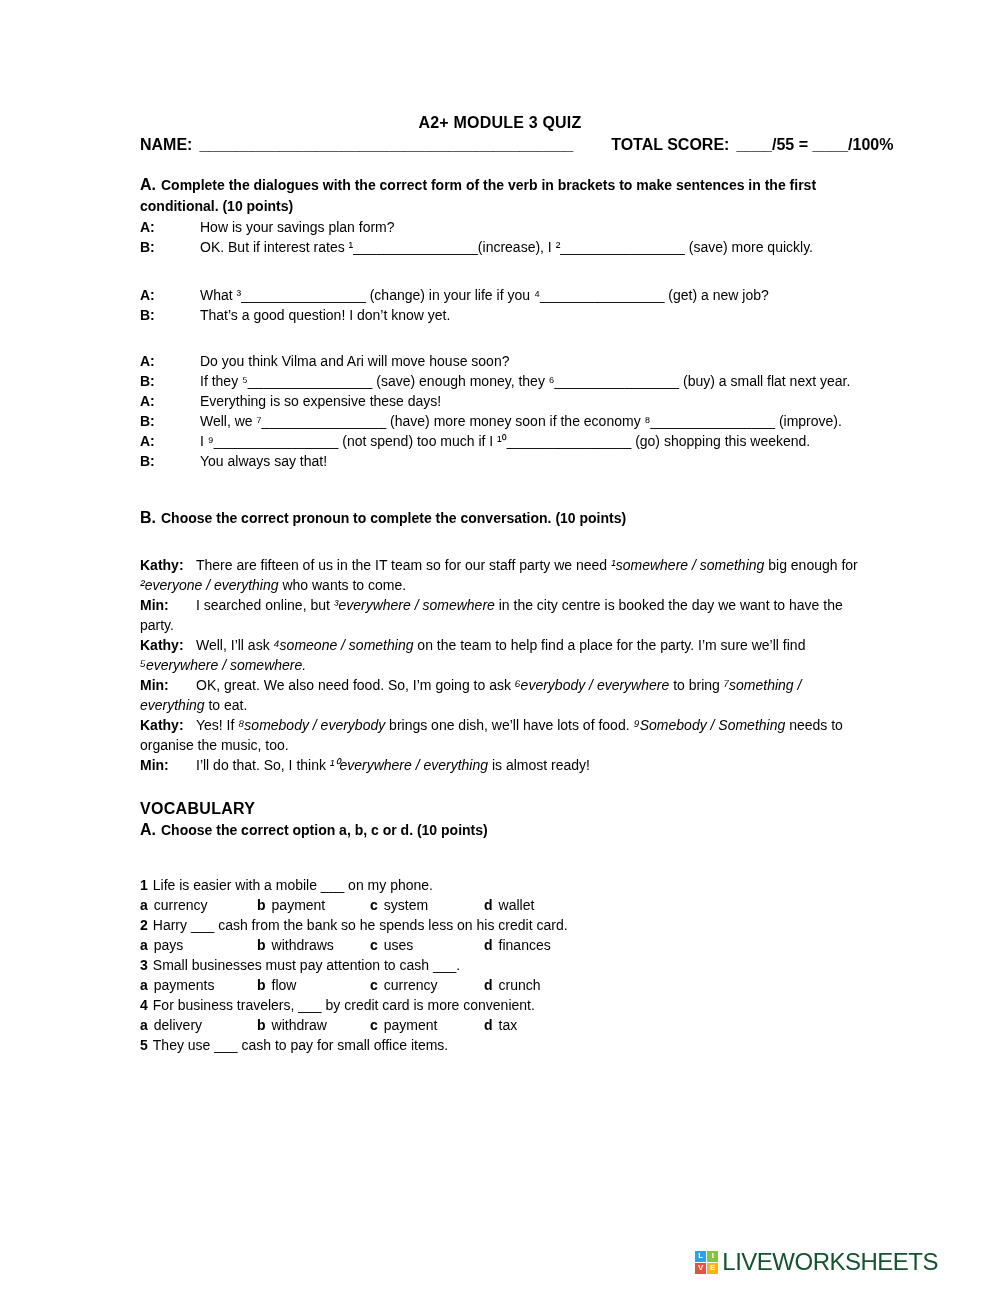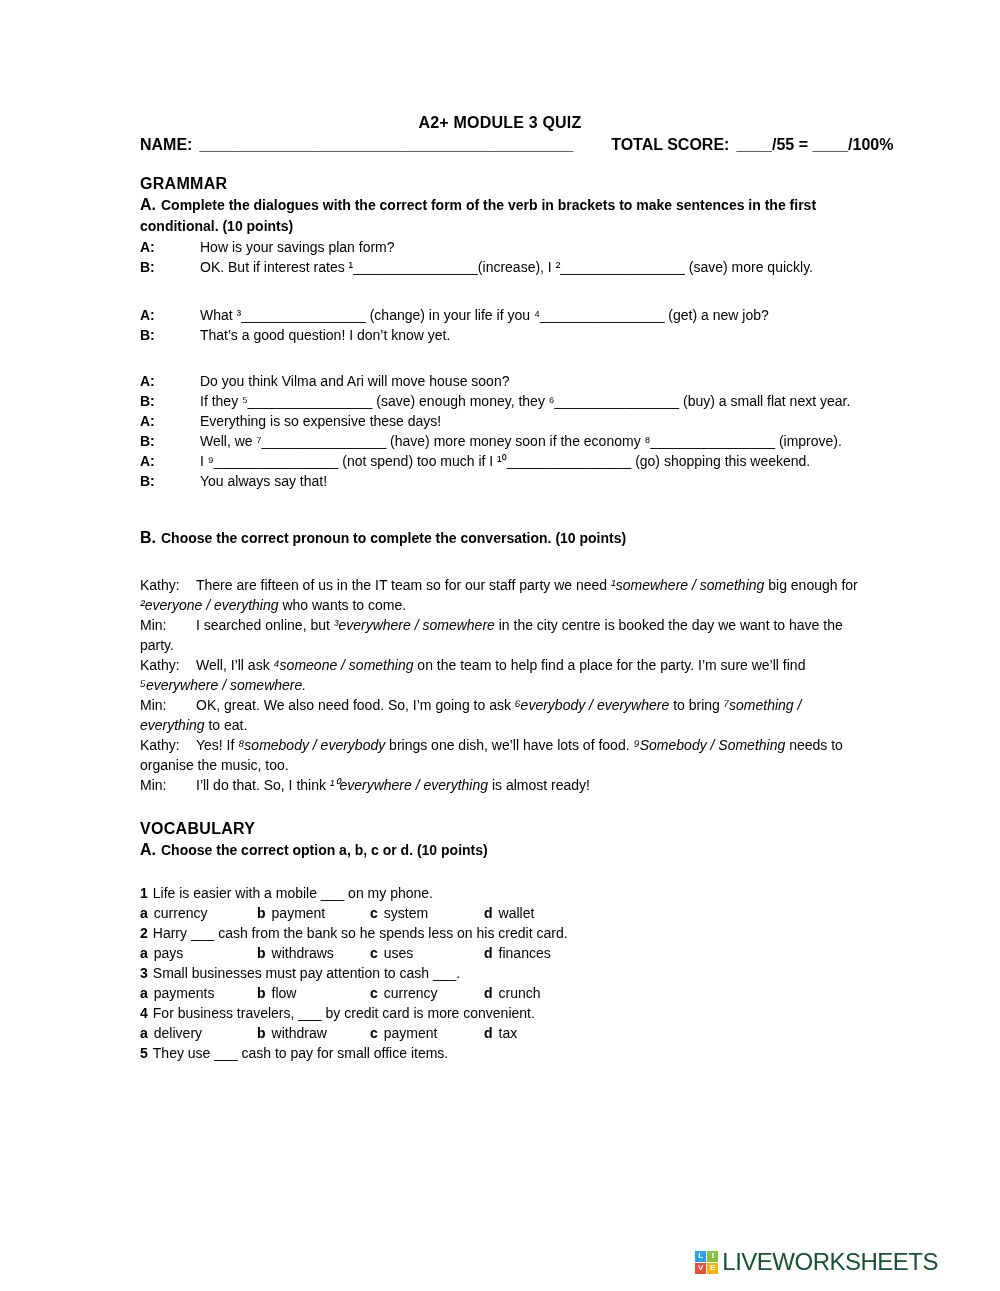--- a/index.html
+++ b/index.html
@@ -27,24 +27,24 @@
   .name-row .grp{display:flex;gap:7px}
   .heading{font-size:16px;font-weight:bold;line-height:20px;letter-spacing:0.3px;margin-bottom:18px}
   .sec-head{font-weight:bold;line-height:21px;margin-bottom:26px}
   .sec-label{font-size:16px;margin-right:5px}
   .dialogue .dline{line-height:20px}
   .dialogue .dline.gap1{margin-top:28px}
   .dialogue .dline.gap2{margin-top:26px}
   .speaker{display:inline-block;width:60px;font-weight:bold;vertical-align:top}
   .sec-head.bhead{margin-top:36px;margin-bottom:26px}
   .conv p{line-height:20px}
-  .bspeaker{display:inline-block;width:56px;font-weight:normal}
+  .bspeaker{display:inline-block;width:56px;font-weight:bold}
   .it{font-style:italic}
   .heading.vocab{margin-top:24px}
-  .sec-head.vhead{margin-bottom:22px}
+  .sec-head.vhead{margin-bottom:34px}
   .qstem{line-height:20px}
   .qnum{font-weight:bold;margin-right:5px}
   .opts{display:grid;grid-template-columns:117px 113px 114px 1fr;line-height:20px}
   .opt .letter{font-weight:bold;margin-right:6px}
   .footer{
     position:absolute;top:1250px;right:62px;
     display:flex;align-items:center;gap:4px;
   }
   .tiles{display:grid;grid-template-columns:11px 11px;grid-auto-rows:11px;gap:1px}
   .tile{display:flex;align-items:center;justify-content:center;color:#fff;font-size:8px;font-weight:bold;line-height:1}
@@ -65,21 +65,20 @@
     <span class="grp">
         <span>NAME:</span>
         <span>__________________________________________</span>
       </span>
     <span class="grp">
         <span>TOTAL SCORE:</span>
         <span>____/55 = ____/100%</span>
       </span>
   </div>
 
-  <h2 class="heading">GRAMMAR</h2>
 
   <p class="sec-head"><span class="sec-label">A.</span><span>Complete the dialogues with the correct form of the verb in brackets to make sentences in the first conditional. (10 points)</span></p>
 
   <div class="dialogue">
     <div class="dline"><span class="speaker">A:</span><span>How is your savings plan form?</span></div>
     <div class="dline"><span class="speaker">B:</span><span>OK. But if interest rates ¹________________(increase), I ²________________ (save) more quickly.</span></div>
     <div class="dline gap1"><span class="speaker">A:</span><span>What ³________________ (change) in your life if you ⁴________________ (get) a new job?</span></div>
     <div class="dline"><span class="speaker">B:</span><span>That’s a good question! I don’t know yet.</span></div>
     <div class="dline gap2"><span class="speaker">A:</span><span>Do you think Vilma and Ari will move house soon?</span></div>
     <div class="dline"><span class="speaker">B:</span><span>If they ⁵________________ (save) enough money, they ⁶________________ (buy) a small flat next year.</span></div>

